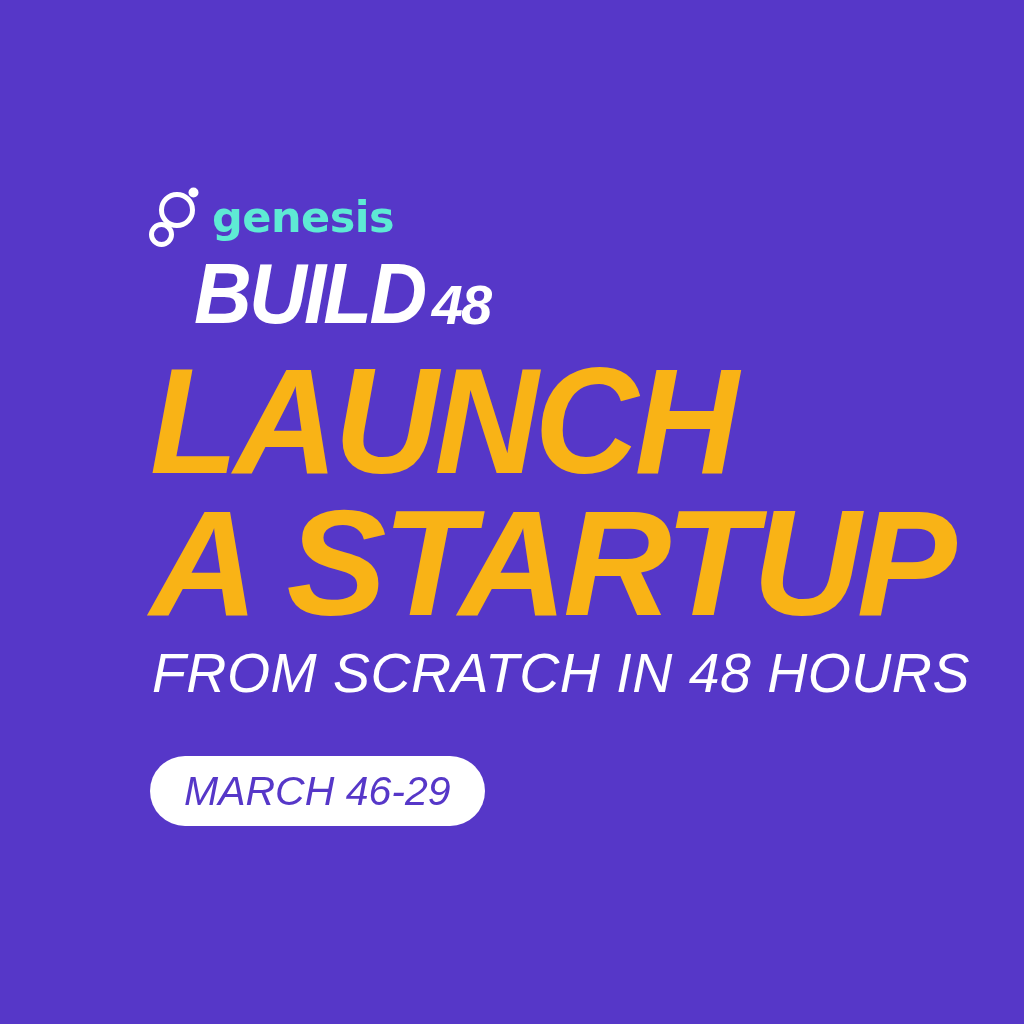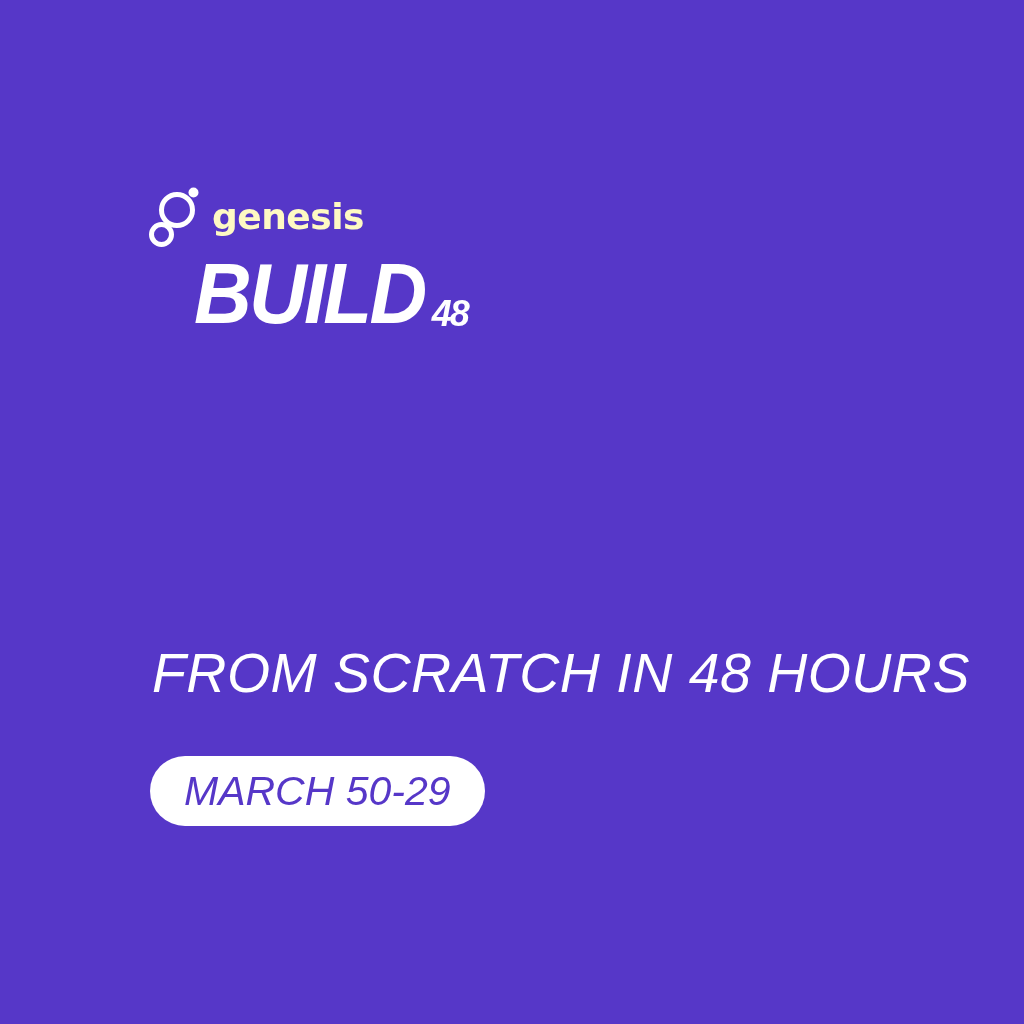--- a/index.html
+++ b/index.html
@@ -36,23 +36,23 @@
   }
 
   .logo-mark {
     width: 52px;
     height: 62px;
     display: block;
     flex: 0 0 auto;
   }
 
   .brand-word {
-    color: #fef9c3;
+    color: #5eead4;
     font-family: "DejaVu Sans", sans-serif;
-    font-size: 36px;
+    font-size: 43px;
     font-weight: 700;
     letter-spacing: -0.5px;
     line-height: 1;
     white-space: nowrap;
   }
 
   .build-row {
     display: flex;
     align-items: flex-end;
     margin-top: 6px;
@@ -69,21 +69,21 @@
     letter-spacing: -3px;
     line-height: 0.9;
     transform: scaleX(0.93);
     transform-origin: left bottom;
     white-space: nowrap;
   }
 
   .build-num {
     color: #ffffff;
     font-family: "Liberation Sans", sans-serif;
-    font-size: 36px;
+    font-size: 56px;
     font-weight: 700;
     font-style: italic;
     letter-spacing: -2px;
     line-height: 0.9;
     margin-left: -10px;
     position: relative;
     top: -2px;
     white-space: nowrap;
   }
 
@@ -178,20 +178,24 @@
       <span class="brand-word">genesis</span>
     </div>
 
     <div class="build-row">
       <span class="build-word">BUILD</span>
       <span class="build-num">48</span>
     </div>
 
   </div>
 
+  <div class="headline">
+    <span class="headline-line headline-line-1">LAUNCH</span>
+    <span class="headline-line headline-line-2">A STARTUP</span>
+  </div>
 
   <div class="subtitle">FROM SCRATCH IN 48 HOURS</div>
 
   <div class="date-pill">
-    <span class="date-pill-text">MARCH 50-29</span>
+    <span class="date-pill-text">MARCH 46-29</span>
   </div>
 
 </div>
 
 </body></html>

